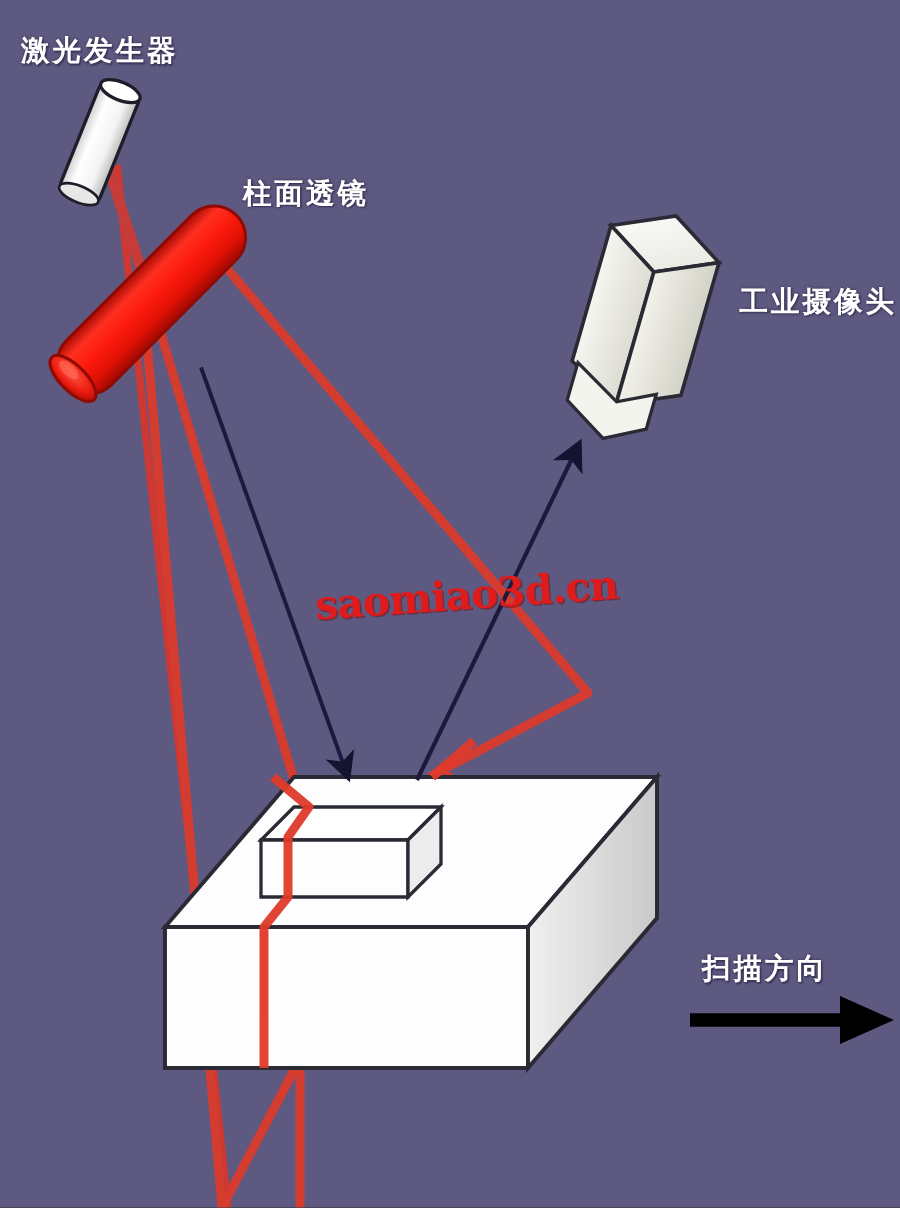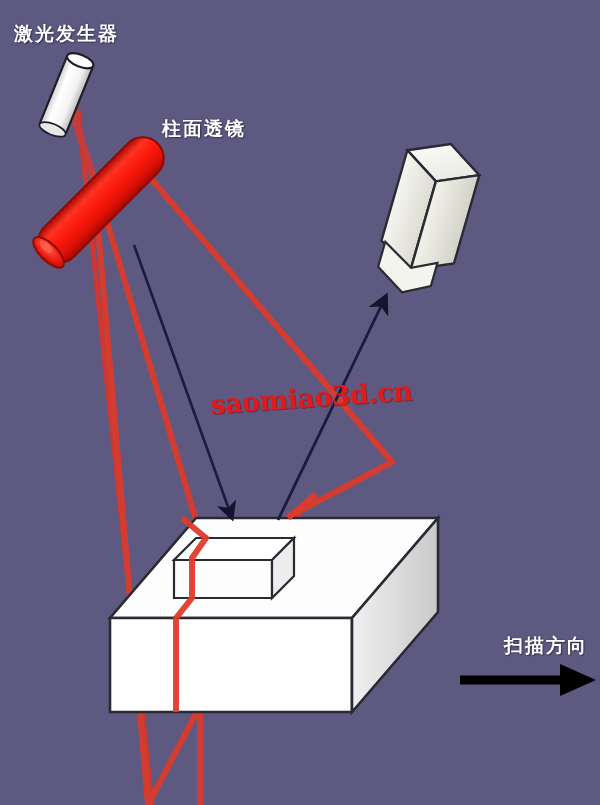--- a/index.html
+++ b/index.html
@@ -163,19 +163,20 @@
       <line x1="460" y1="680" x2="578" y2="680" stroke="#000000" stroke-width="9"></line>
       <polygon points="560,664 596,680 560,696" fill="#000000"></polygon>
     </g>
 
   </svg>
 
   <div class="cn-label" style="left:14px; top:21px;">激光发生器</div>
 
   <div class="cn-label" style="left:162px; top:116px;">柱面透镜</div>
 
+  <div class="cn-label" style="left:493px; top:188px;">工业摄像头</div>
 
 
-  <div class="cn-label" style="left:504px; top:633px;">扫描方向</div>
+  <div class="cn-label" style="left:468px; top:633px;">扫描方向</div>
 
   <div class="watermark" style="left:210px; top:382px;">saomiao3d.cn</div>
 
 </div>
 
 </body></html>

